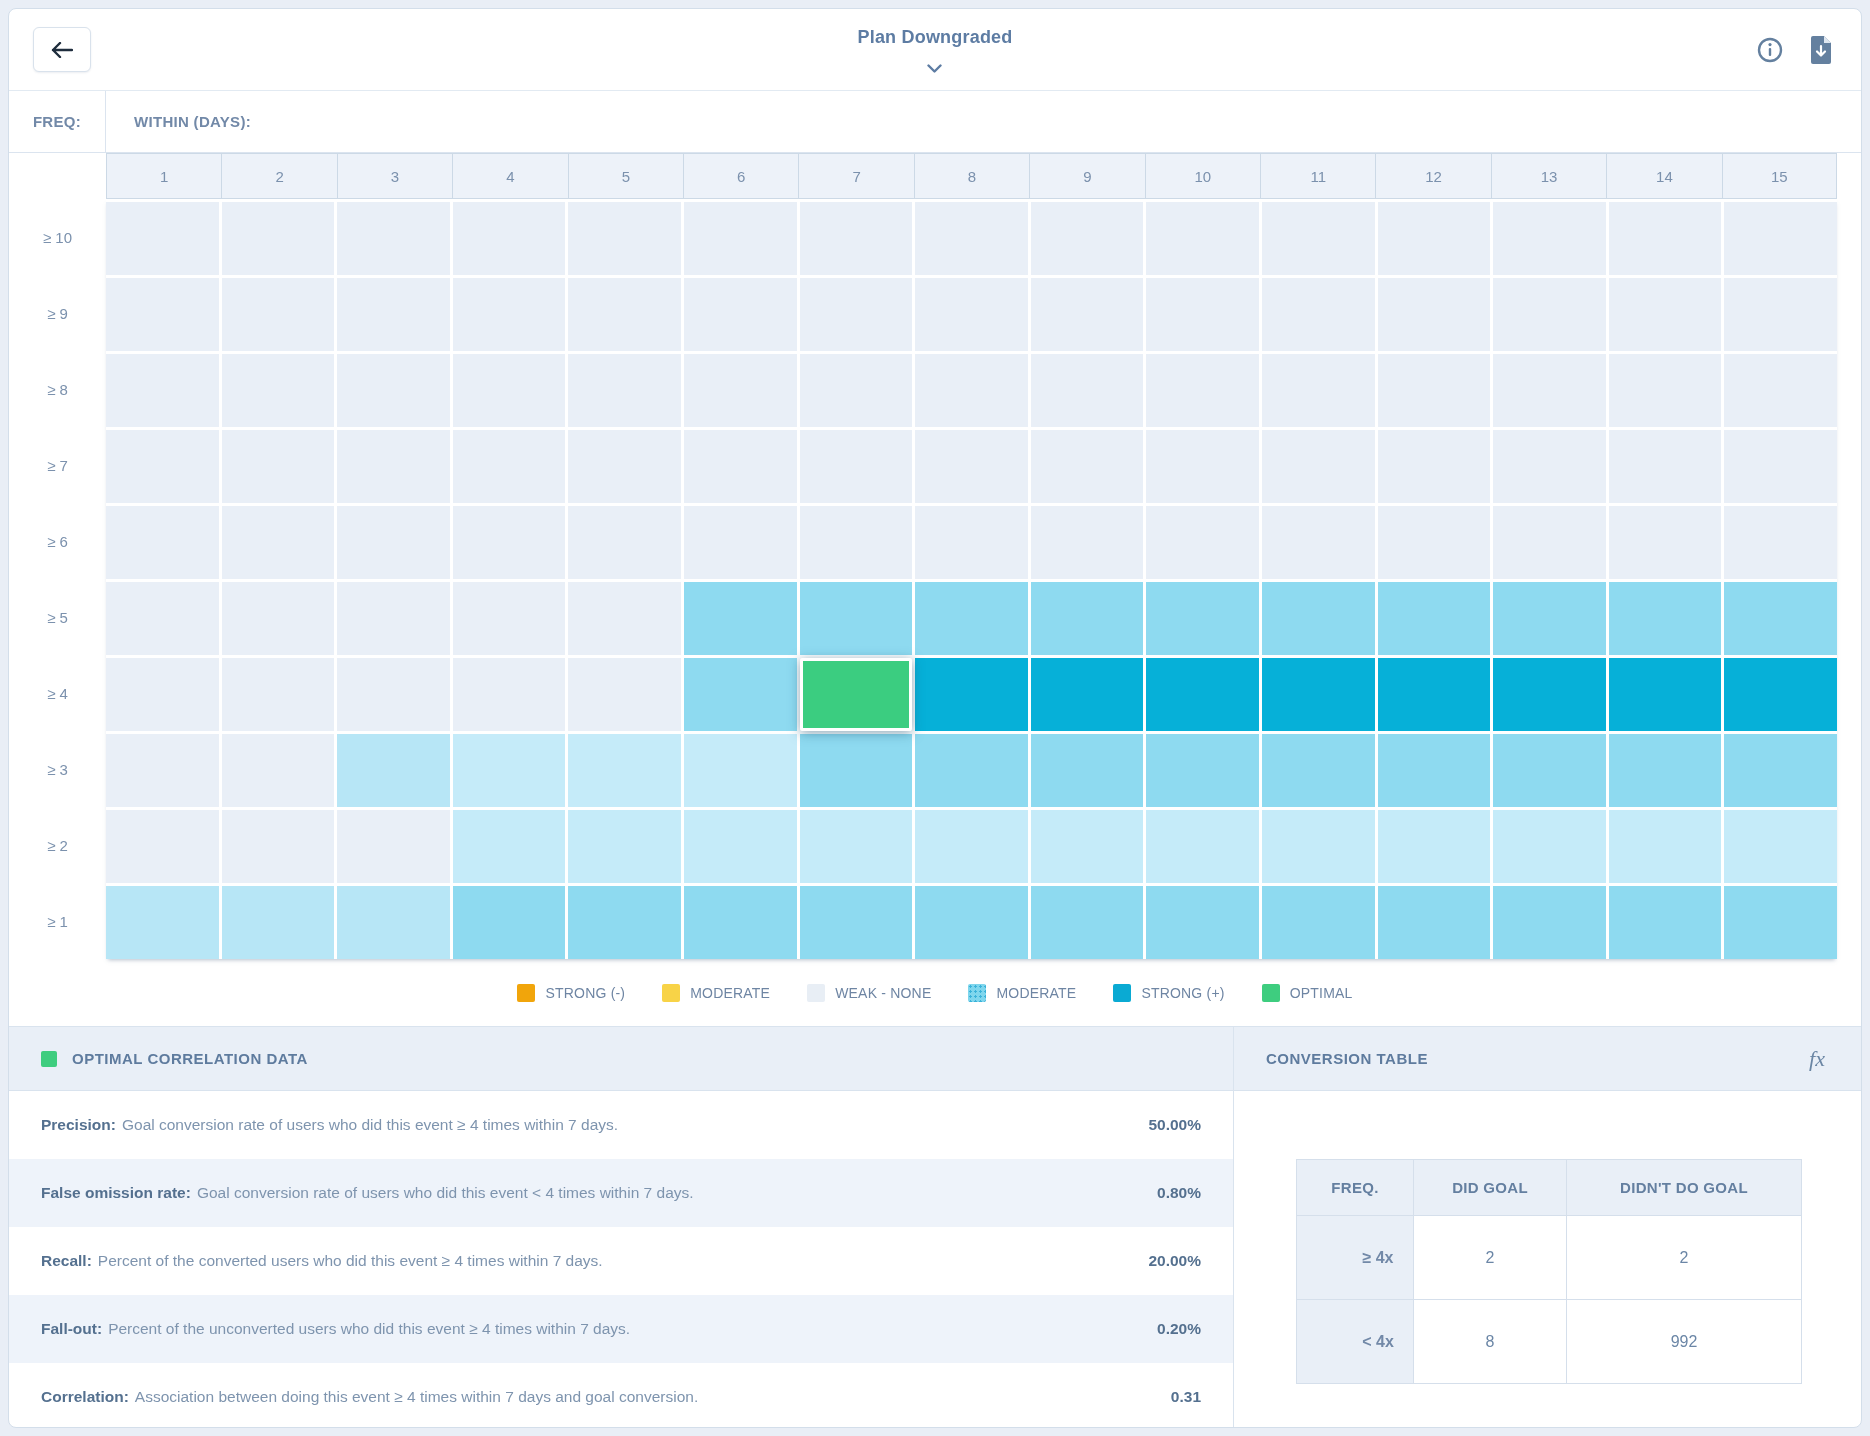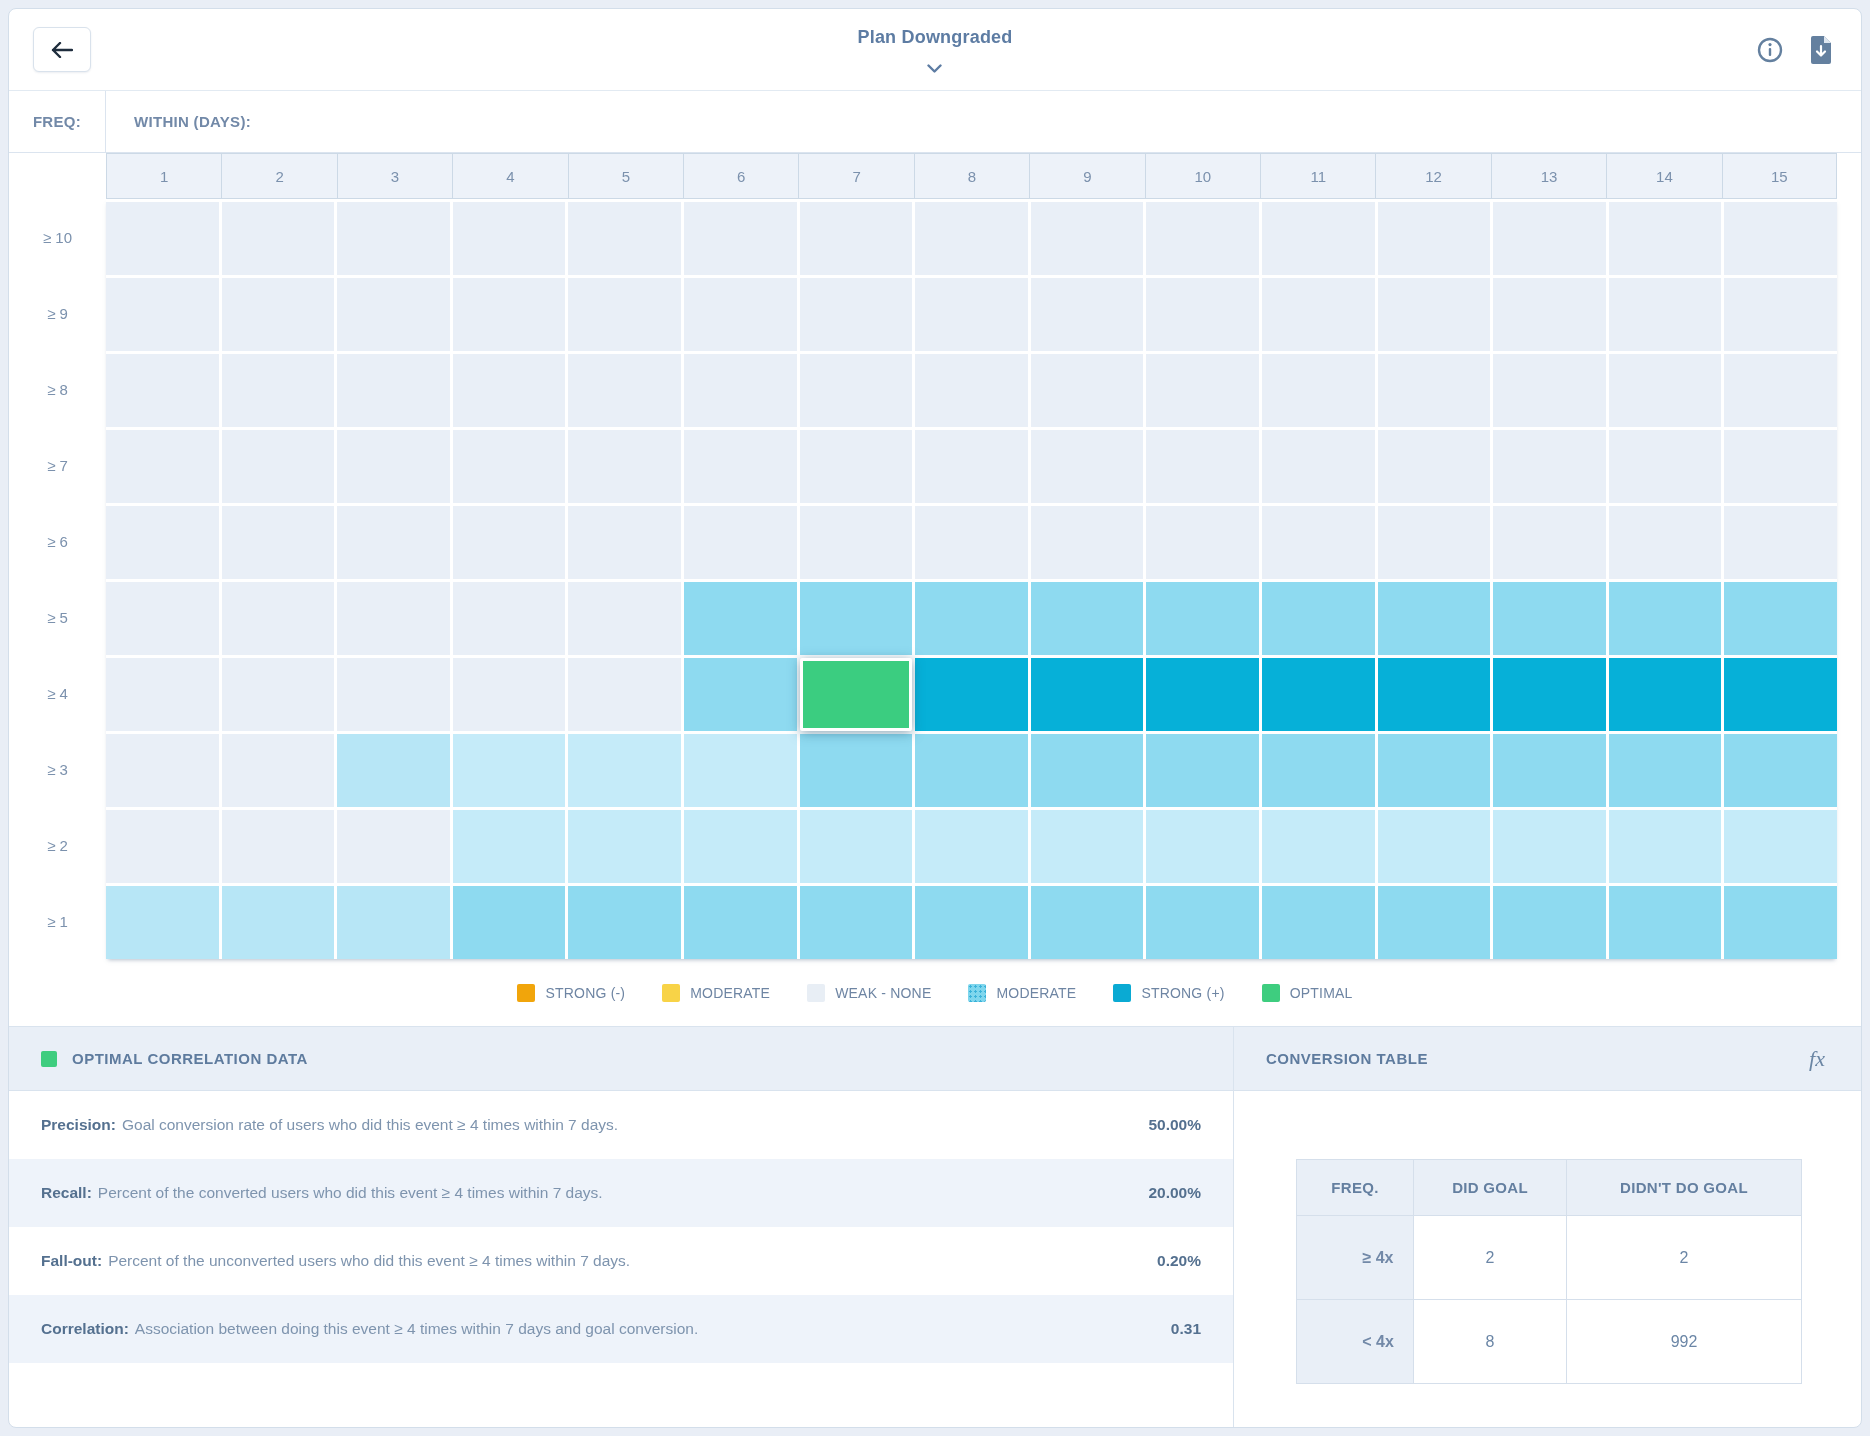--- a/index.html
+++ b/index.html
@@ -366,20 +366,25 @@
     <div class="left-panel">
       <div class="panel-header">
         <span class="green-sq"></span>
         <span class="panel-title">OPTIMAL CORRELATION DATA</span>
       </div>
       <div id="metrics">
           <div class="metric-row">
             <span class="metric-label">Precision:</span>
             <span class="metric-desc">Goal conversion rate of users who did this event ≥ 4 times within 7 days.</span>
             <span class="metric-value">50.00%</span>
+          </div>
+          <div class="metric-row">
+            <span class="metric-label">False omission rate:</span>
+            <span class="metric-desc">Goal conversion rate of users who did this event &lt; 4 times within 7 days.</span>
+            <span class="metric-value">0.80%</span>
           </div>
           <div class="metric-row">
             <span class="metric-label">Recall:</span>
             <span class="metric-desc">Percent of the converted users who did this event ≥ 4 times within 7 days.</span>
             <span class="metric-value">20.00%</span>
           </div>
           <div class="metric-row">
             <span class="metric-label">Fall-out:</span>
             <span class="metric-desc">Percent of the unconverted users who did this event ≥ 4 times within 7 days.</span>
             <span class="metric-value">0.20%</span>

